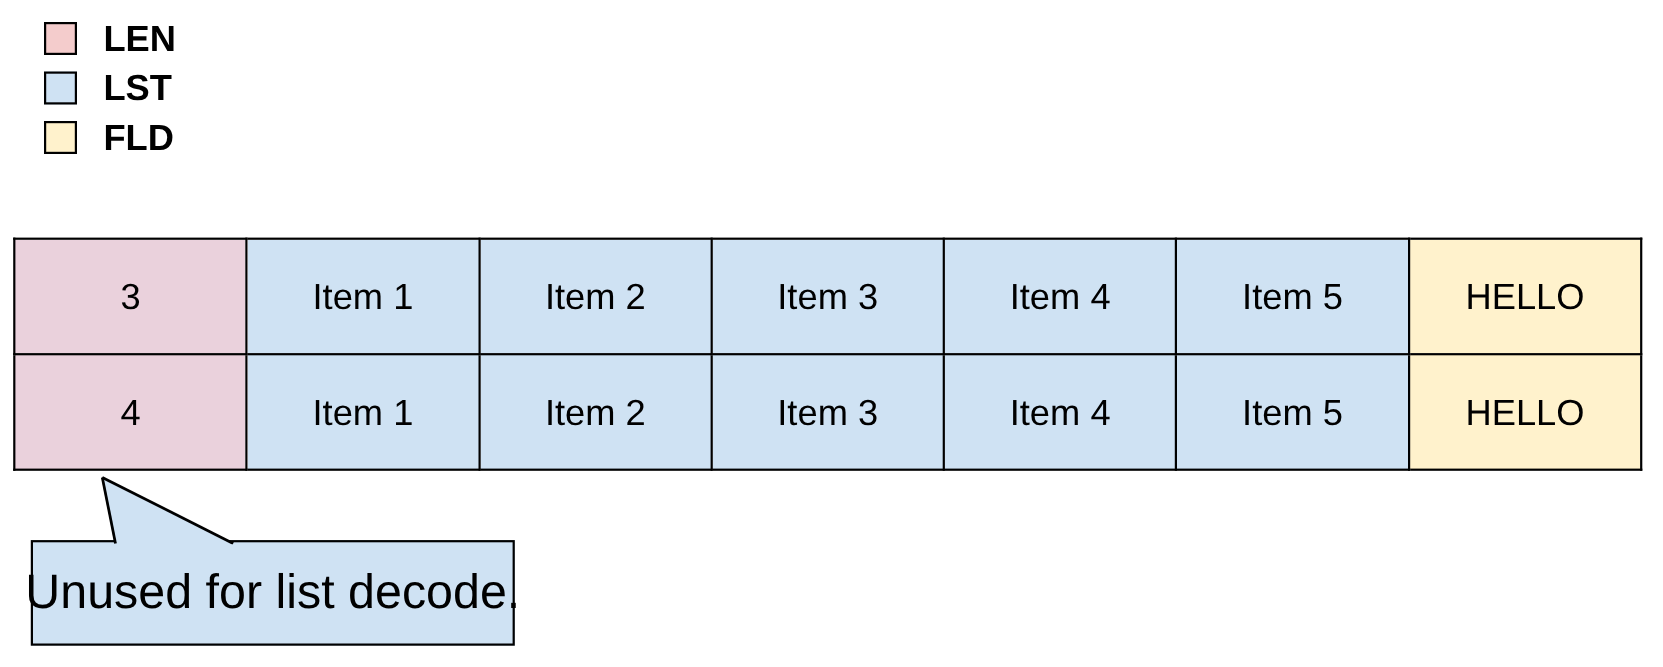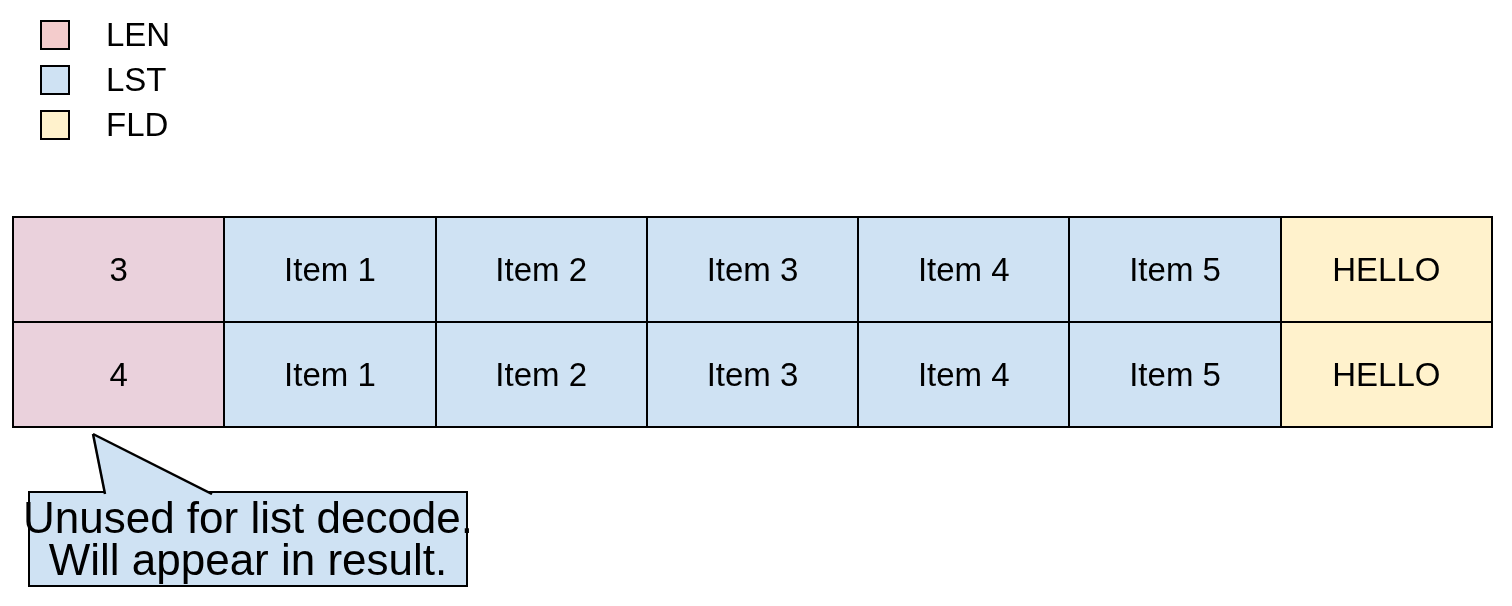--- a/index.html
+++ b/index.html
@@ -29,24 +29,25 @@
     margin-bottom: 15px;
   }
   .legend-swatch {
     width: 30px;
     height: 30px;
     box-sizing: border-box;
     border: 2px solid #000000;
     flex: 0 0 auto;
   }
   .legend-label {
-    margin-left: 36px;
+    margin-left: 24px;
     font-size: 33px;
     line-height: 30px;
     white-space: nowrap;
+    font-weight: bold;
   }
 
   
   table.byte-table {
     position: absolute;
     left: 12px;
     top: 216px;
     width: 1481px;
     border-collapse: collapse;
     table-layout: fixed;
@@ -126,20 +127,19 @@
     <td style="background-color: rgb(207, 226, 243);">Item 3</td>
     <td style="background-color: rgb(207, 226, 243);">Item 4</td>
     <td style="background-color: rgb(207, 226, 243);">Item 5</td>
     <td style="background-color: rgb(255, 242, 204);">HELLO</td>
   </tr>
 </tbody>
   </table>
 
 <div class="callout-bubble" style="background-color: rgb(207, 226, 243);">
   <div class="callout-line">Unused for list decode.</div>
-  <div class="callout-line">Will appear in result.</div>
 </div>
 
 <svg class="callout-tail" width="160" height="63" viewBox="0 0 160 63">
   <polygon id="tail-poly" points="15,2 27,62 134,62" stroke="none" fill="#cfe2f3"></polygon>
   <line id="tail-edge-left" x1="15" y1="2" x2="27" y2="62" stroke-width="2.5" stroke="#000000"></line>
   <line id="tail-edge-right" x1="15" y1="2" x2="134" y2="62" stroke-width="2.5" stroke="#000000"></line>
 </svg>
 
 </body></html>

